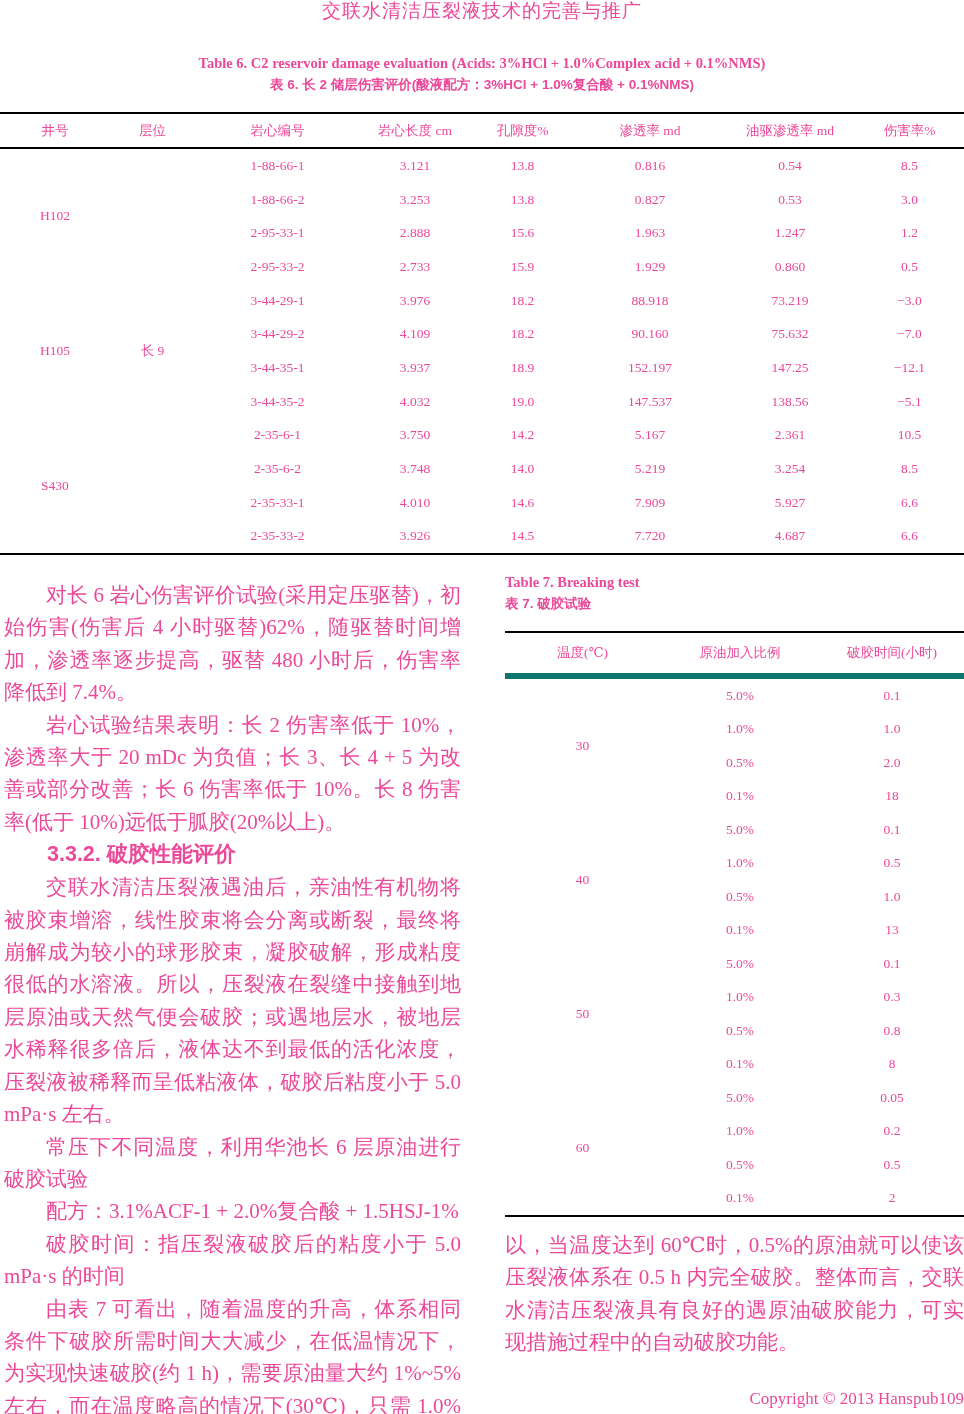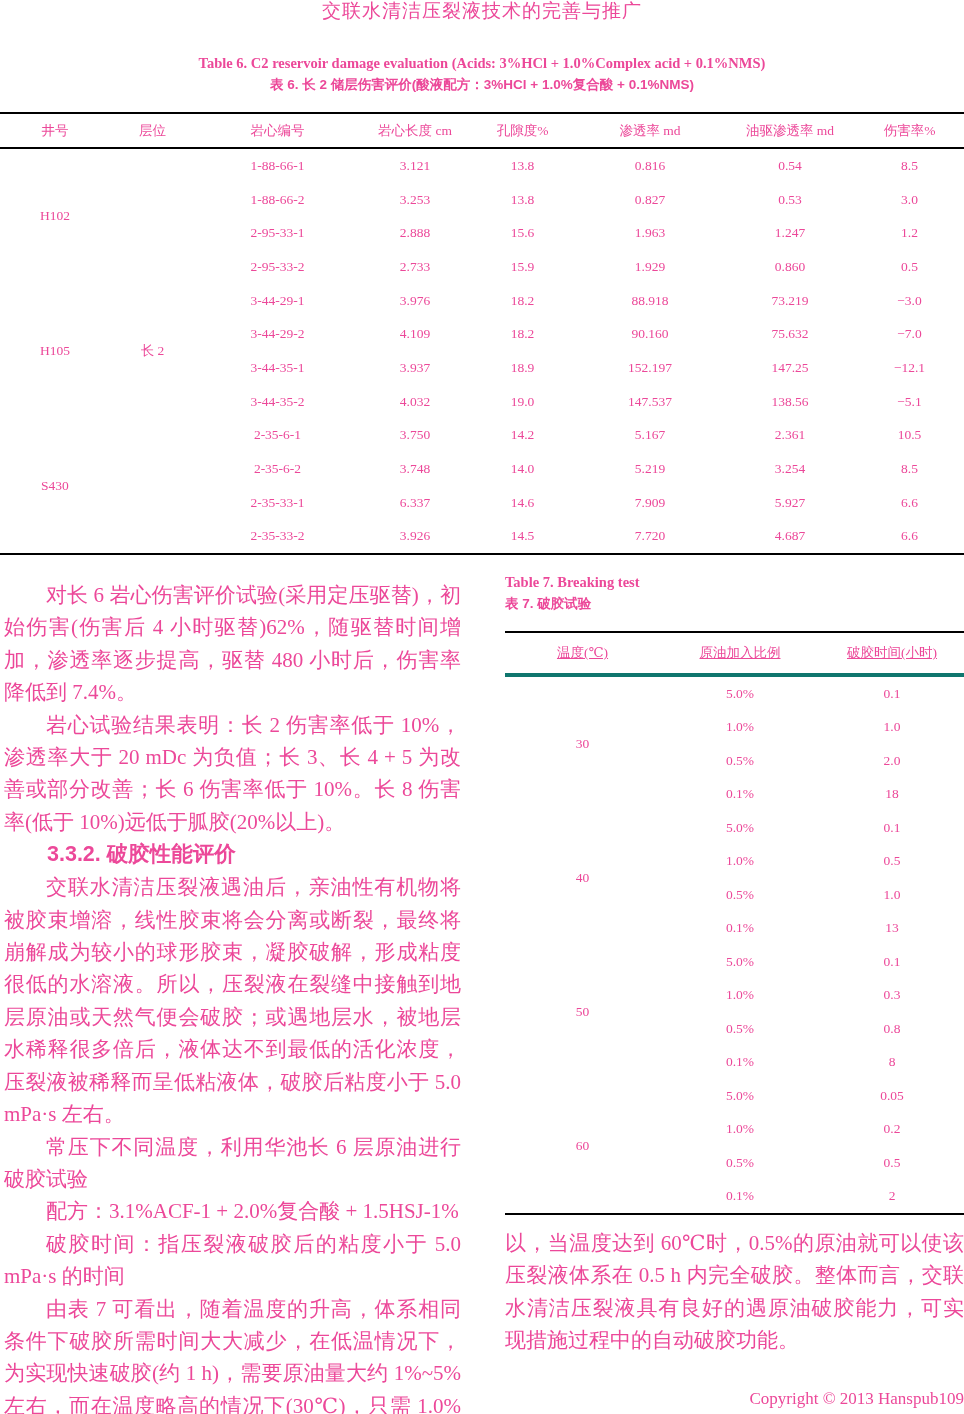--- a/index.html
+++ b/index.html
@@ -19,21 +19,21 @@
   .col-left{position:absolute;left:4px;top:579px;width:457px;}
   .col-right{position:absolute;left:505px;top:572px;width:459px;}
   .bodytext{font-size:21px;line-height:32.4px;text-align:justify;}
   .bodytext p{margin:0;text-indent:2em;}
   .bodytext p.noindent{text-indent:0;}
   .sec-heading{font-family:"Liberation Sans","DejaVu Sans",sans-serif;
         font-weight:bold;font-size:21.5px;line-height:33px;margin:7px 0 1px 0;text-indent:0;}
   .t7-caption{text-align:left;font-weight:bold;font-size:14.5px;line-height:21px;}
   table.t7{width:459px;margin-top:17px;
         border-top:2px solid #000;border-bottom:2px solid #000;}
-  table.t7 thead th{font-weight:normal;height:40px;border-bottom:4px solid #0f766e;text-decoration:underline;}
+  table.t7 thead th{font-weight:normal;height:40px;border-bottom:6px solid #0f766e;}
   table.t7 tbody td{height:33.5px;}
   .after-table{margin-top:12px;}
   .footer{position:absolute;top:1388px;left:12px;width:952px;display:flex;
         justify-content:flex-end;font-size:17px;line-height:22px;}
 </style>
 </head>
 <body>
 
 <div class="page">
 
@@ -63,21 +63,21 @@
         <th>岩心长度 cm</th>
         <th>孔隙度%</th>
         <th>渗透率 md</th>
         <th>油驱渗透率 md</th>
         <th>伤害率%</th>
       </tr>
     </thead>
     <tbody>
         <tr>
           <td rowspan="4">H102</td>
-          <td rowspan="12">长 2</td>
+          <td rowspan="12">长 9</td>
           <td>1-88-66-1</td>
           <td>3.121</td>
           <td>13.8</td>
           <td>0.816</td>
           <td>0.54</td>
           <td>8.5</td>
         </tr>
         <tr>
           <td>1-88-66-2</td>
           <td>3.253</td>
@@ -147,21 +147,21 @@
         <tr>
           <td>2-35-6-2</td>
           <td>3.748</td>
           <td>14.0</td>
           <td>5.219</td>
           <td>3.254</td>
           <td>8.5</td>
         </tr>
         <tr>
           <td>2-35-33-1</td>
-          <td>6.337</td>
+          <td>4.010</td>
           <td>14.6</td>
           <td>7.909</td>
           <td>5.927</td>
           <td>6.6</td>
         </tr>
         <tr>
           <td>2-35-33-2</td>
           <td>3.926</td>
           <td>14.5</td>
           <td>7.720</td>

